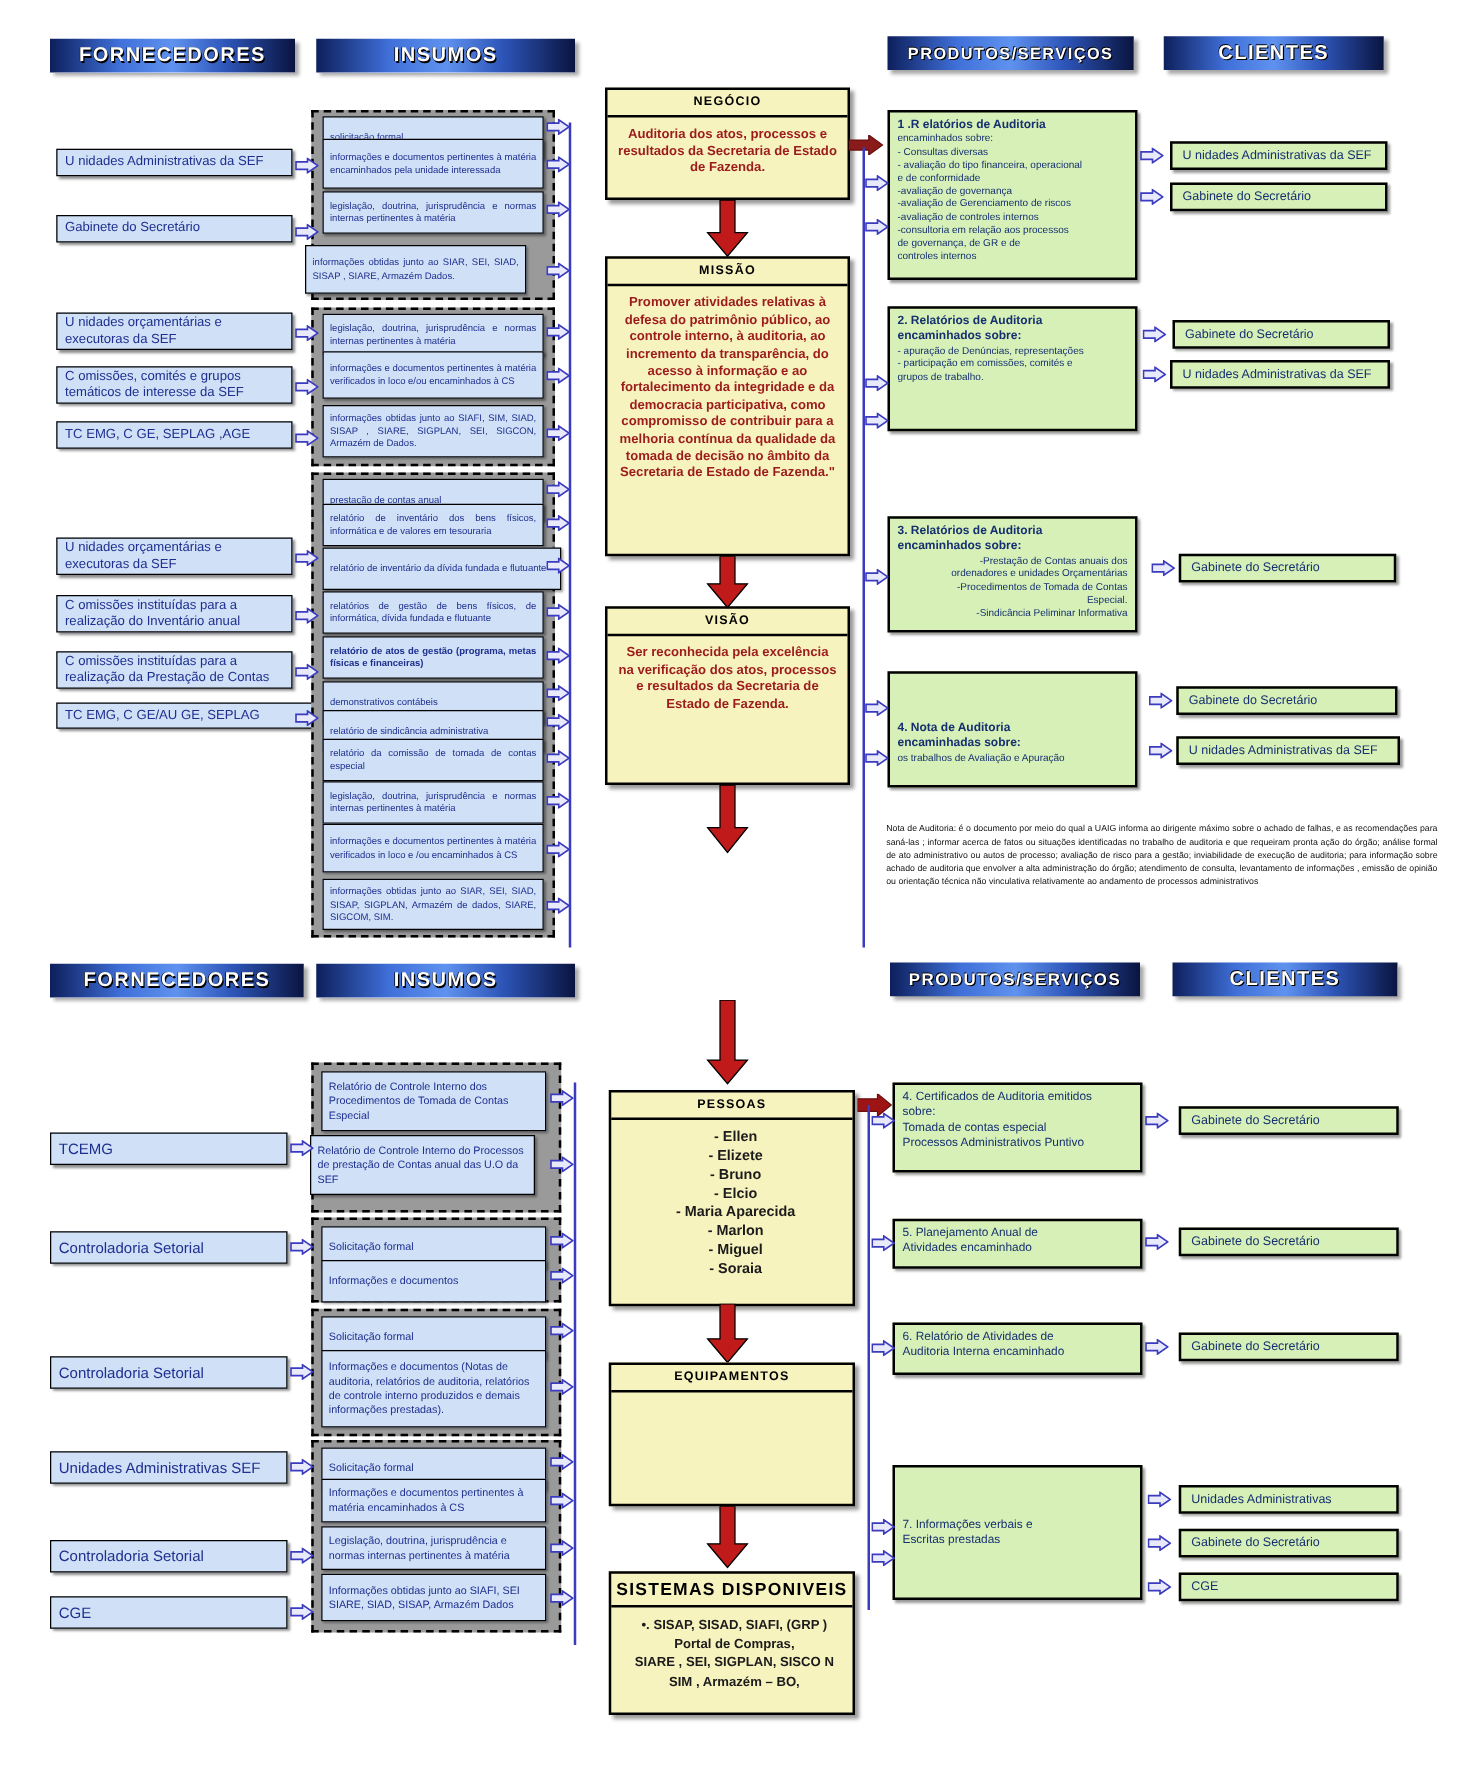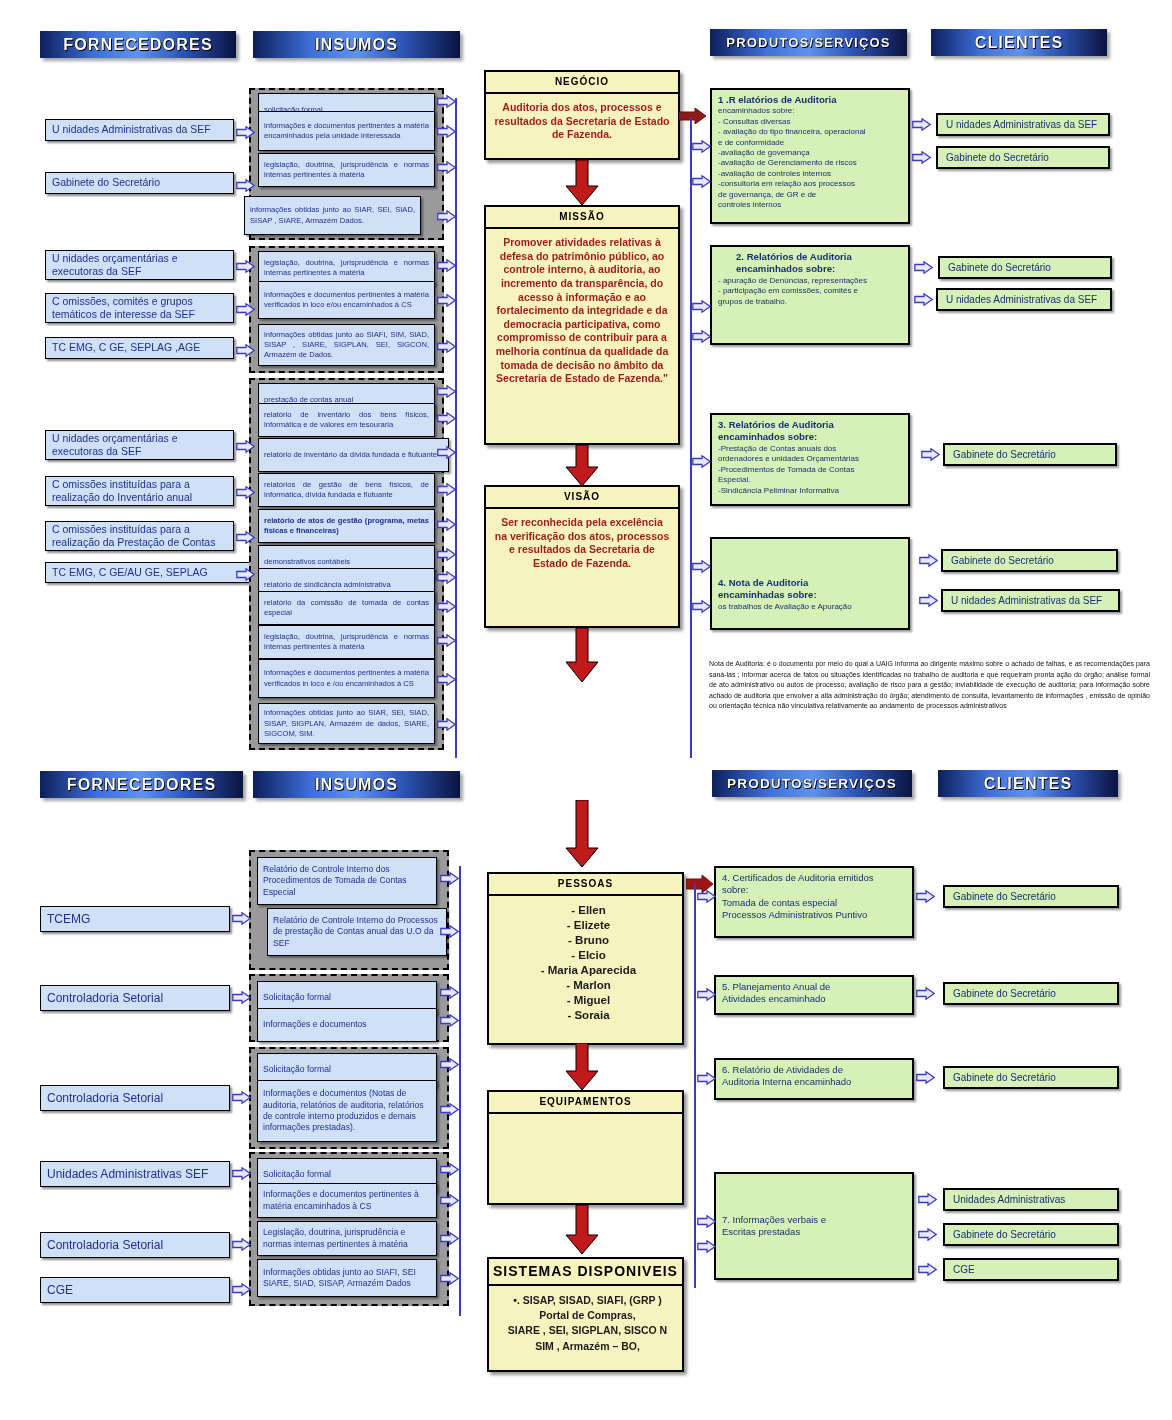--- a/index.html
+++ b/index.html
@@ -190,30 +190,30 @@
 - avaliação  do tipo financeira,  operacional
  e de conformidade
 -avaliação  de governança
 -avaliação  de Gerenciamento  de riscos
 -avaliação  de controles  internos
 -consultoria  em relação  aos processos
 de governança,  de GR e de
 controles  internos</div>
 </div>
 <div class="pbox" style="left:710px;top:245px;width:200px;height:100px;">
-  <div class="bignum" style="white-space:pre-line;margin-left:18px;">2. Relatórios de Auditoria
+  <div class="bignum" style="white-space:pre-line;">2. Relatórios de Auditoria
 encaminhados sobre:</div>
   <div style="white-space:pre-line;">- apuração  de Denúncias, representações
 - participação  em comissões,  comités  e
 grupos  de trabalho.</div>
 </div>
 <div class="pbox" style="left:710px;top:413px;width:200px;height:93px;">
   <div class="bignum" style="white-space:pre-line;">3. Relatórios de Auditoria
 encaminhados sobre:</div>
-  <div style="white-space:pre-line;">-Prestação  de Contas  anuais dos
+  <div style="white-space:pre-line;text-align:right;">-Prestação  de Contas  anuais dos
 ordenadores    e unidades  Orçamentárias
 -Procedimentos  de Tomada  de Contas
  Especial.
 -Sindicância  Peliminar  Informativa</div>
 </div>
 <div class="pbox" style="left:710px;top:537px;width:200px;height:93px;padding-top:38px;">
   <div class="bignum" style="white-space:pre-line;">4. Nota de Auditoria
 encaminhadas sobre:</div>
   <div style="white-space:pre-line;">os trabalhos  de Avaliação  e Apuração</div>
 </div>
@@ -278,21 +278,21 @@
   </div>
 
 <div class="group" style="left:249px;top:850px;width:200px;height:120px;"></div>
 <div class="group" style="left:249px;top:974px;width:200px;height:68px;"></div>
 <div class="group" style="left:249px;top:1047px;width:200px;height:102px;"></div>
 <div class="group" style="left:249px;top:1152px;width:200px;height:154px;"></div>
 
 <div class="ibox lbl" style="left:257px;top:857px;width:180px;height:48px;">
   <span>Relatório de Controle Interno dos Procedimentos de Tomada de Contas Especial</span>
   </div>
-<div class="ibox lbl" style="left:267px;top:908px;width:180px;height:48px;">
+<div class="ibox lbl" style="left:248px;top:908px;width:180px;height:48px;">
   <span>Relatório de Controle Interno do Processos de prestação de Contas anual das U.O da SEF</span>
   </div>
 <div class="ibox lbl" style="left:257px;top:981px;width:180px;height:24px;">
   <span>Solicitação formal</span>
   </div>
 <div class="ibox lbl" style="left:257px;top:1008px;width:180px;height:26px;">
   <span>Informações e documentos</span>
   </div>
 <div class="ibox lbl" style="left:257px;top:1053px;width:180px;height:24px;">
   <span>Solicitação formal</span>

